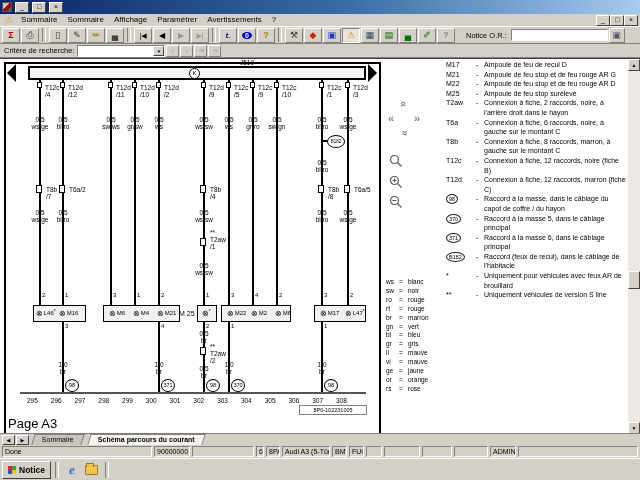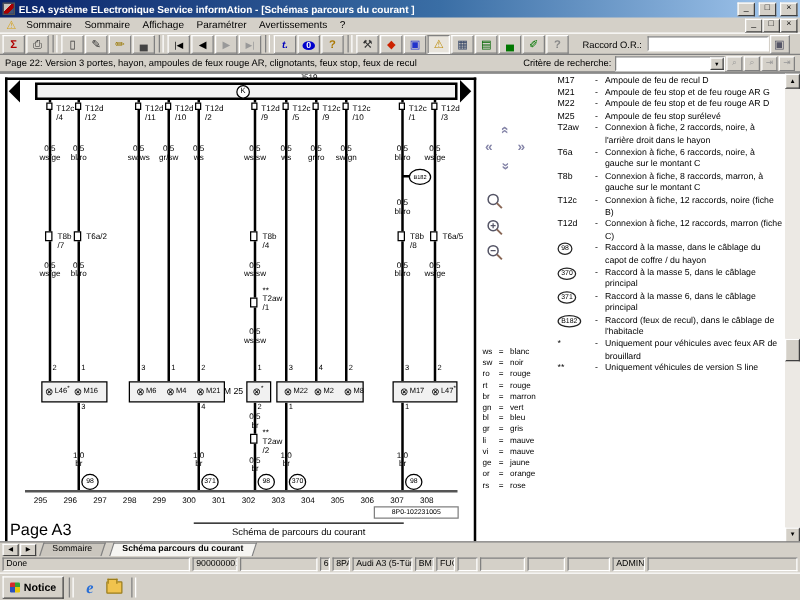--- a/index.html
+++ b/index.html
@@ -97,21 +97,20 @@
 .tico1{width:9px;height:9px;border-radius:50%;background:radial-gradient(#fff 20%,#cc3333 28%)}
 .tico2{width:9px;height:9px;background:#7d93c1;border:1px solid #445}
 .clock{font-size:6px;line-height:6.5px;text-align:right}
 .net{width:10px;height:8px;border:1px solid #334;background:#3a6ea5}
 </style>
 </head>
 <body>
 
 <div id="titlebar">
   <span class="appicon"></span>
-  <span class="t">ELSA système ELectronique Service informAtion - [Schémas parcours du courant ]</span>
   <button class="wbtn">_</button>
   <button class="wbtn">□</button>
   <button class="wbtn">×</button>
 </div>
 
 <div id="menubar">
   <span class="mwarn">⚠</span>
   <span class="mitem">Sommaire</span>
   <span class="mitem">Sommaire</span>
   <span class="mitem">Affichage</span>
@@ -144,27 +143,26 @@
     <button class="tsep"><span style=""></span></button>
     <button class="tbtn"><span style="color:#333">⚒</span></button>
     <button class="tbtn"><span style="color:#cc2200">◆</span></button>
     <button class="tbtn"><span style="color:#2233cc">▣</span></button>
     <button class="tbtn on"><span style="color:#bb8800">⚠</span></button>
     <button class="tbtn"><span style="color:#334466">▦</span></button>
     <button class="tbtn"><span style="color:#006600">▤</span></button>
     <button class="tbtn"><span style="color:#007700">▄</span></button>
     <button class="tbtn"><span style="color:#007700">✐</span></button>
     <button class="tbtn"><span style="color:#888;font-weight:bold">?</span></button>
-  <span class="nlabel">Raccord O.R.:</span>
+  <span class="nlabel">Notice O.R.:</span>
   <input class="tinput" value="" style="">
   <button class="tbtn" style="width:16px"><span style="color:#556">▣</span></button>
 </div>
 
 <div id="pagebar">
-  <span class="info">Page 22: Version 3 portes, hayon, ampoules de feux rouge AR, clignotants, feux stop, feux de recul</span>
   <span style="margin-right:3px">Critère de recherche:</span>
   <div class="combo">
     <span class="cv"></span>
     <span class="da">▼</span>
   </div>
   <button class="pbtn"><span>⌕</span></button>
     <button class="pbtn"><span>⌕</span></button>
     <button class="pbtn"><span>⇥</span></button>
     <button class="pbtn"><span>⇥</span></button>
 </div>
@@ -409,21 +407,20 @@
         <span class="trk">303</span>
         <span class="trk">304</span>
         <span class="trk">305</span>
         <span class="trk">306</span>
         <span class="trk">307</span>
         <span class="trk">308</span>
     </div>
     <div class="refbox">8P0-102231005</div>
 
     <div class="f-audi">Page A3</div>
-    <div class="f-box">Schéma de parcours du courant</div>
     <div class="f-no">N° 102 / 24</div>
 
     <div id="panel">
       <span class="chev" style="left:18px;top:40px;transform:rotate(90deg)">«</span>
       <span class="chev" style="left:5px;top:54px">«</span>
       <span class="chev" style="left:31px;top:54px">»</span>
       <span class="chev" style="left:18px;top:69px;transform:rotate(-90deg)">«</span>
       <svg class="mag" style="top:95px" width="14" height="14" viewBox="0 0 14 14">
           <circle cx="5.5" cy="5.5" r="4" fill="none" stroke="#556" stroke-width="1.2"></circle>
           <line x1="8.5" y1="8.5" x2="12.5" y2="12.5" stroke="#865" stroke-width="1.6"></line>

